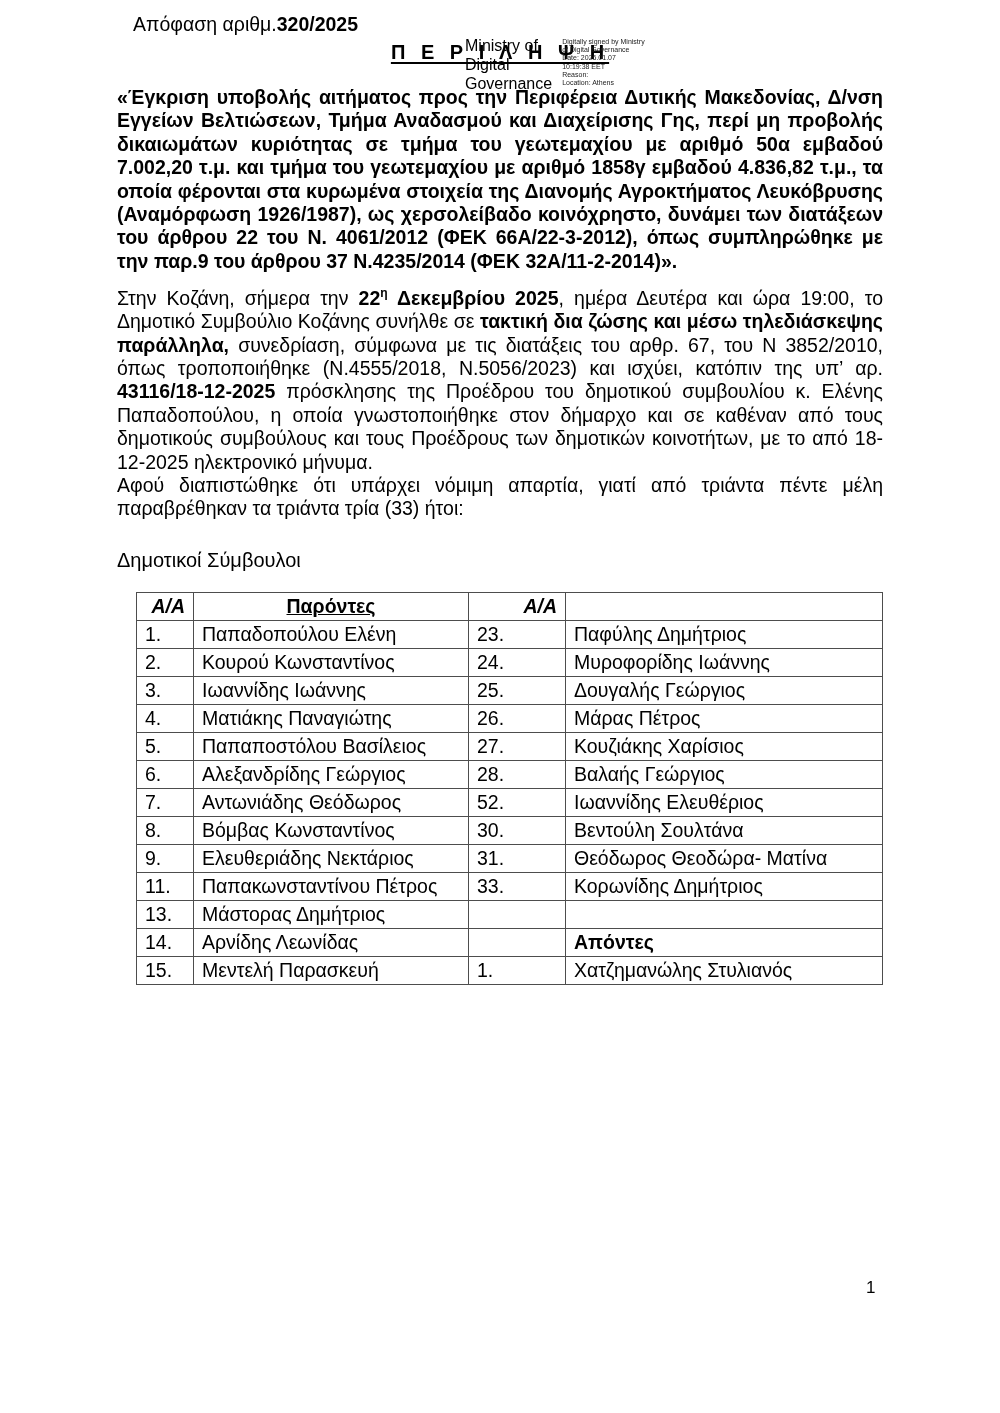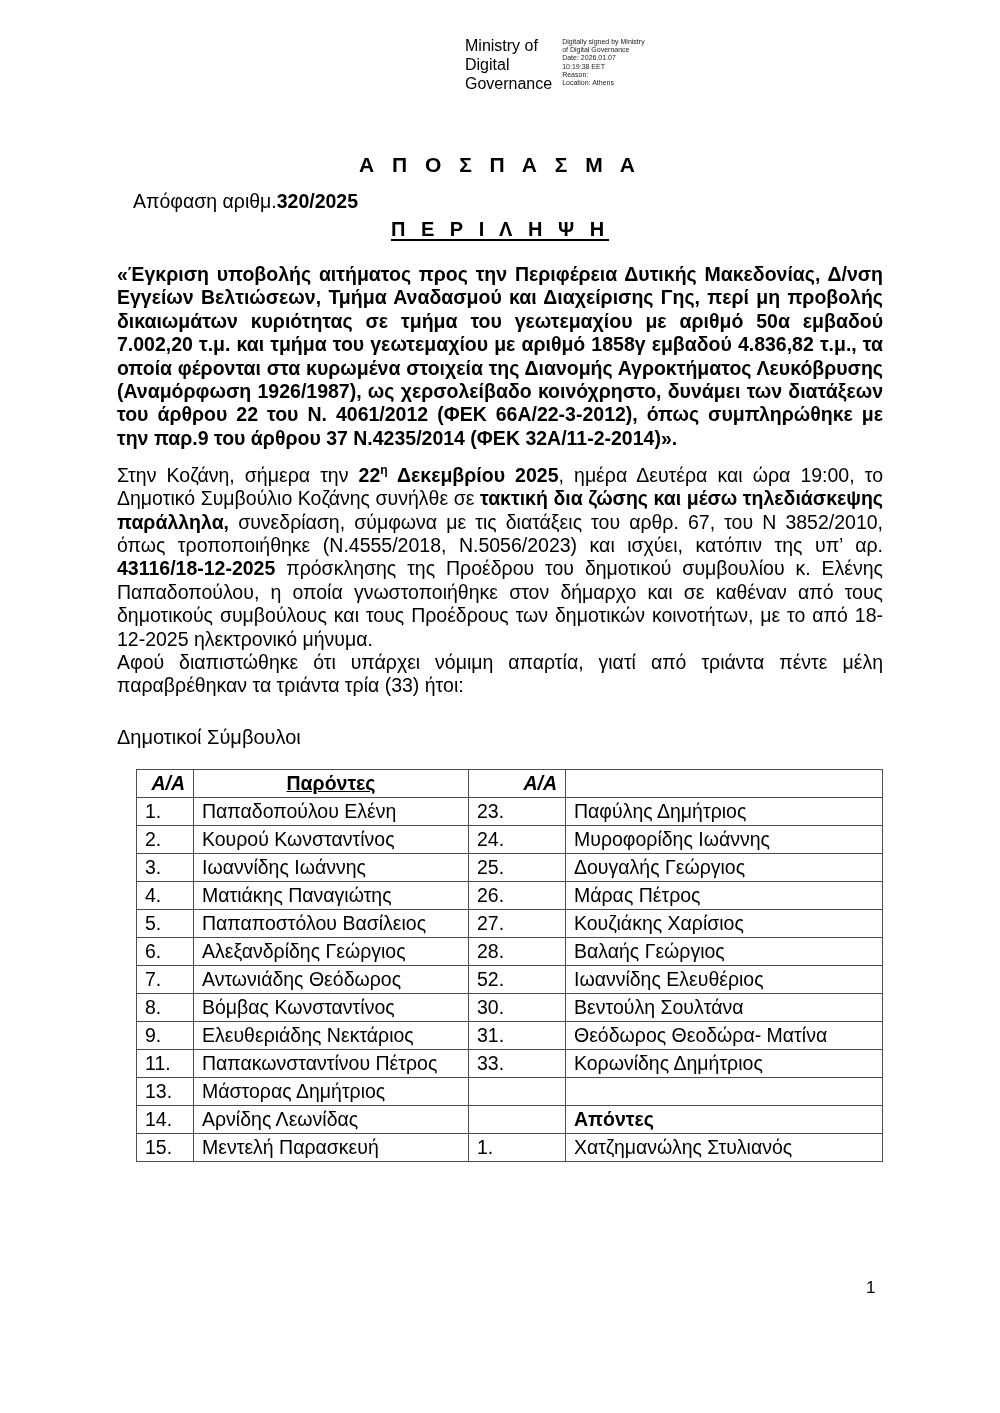--- a/index.html
+++ b/index.html
@@ -66,21 +66,20 @@
       <div>of Digital Governance</div>
       <div>Date: 2026.01.07</div>
       <div>10:19:38 EET</div>
       <div>Reason:</div>
       <div>Location: Athens</div>
     </div>
   </div>
 
   <div class="content">
 
-    <div class="doc-title">Α Π Ο Σ Π Α Σ Μ Α</div>
 
 
     <div class="decision">
       <span>Απόφαση αριθμ.</span><span class="b">320/2025</span>
     </div>
 
     <div class="perilipsi">
       <span>Π Ε Ρ Ι Λ Η Ψ Η</span>
     </div>
 

